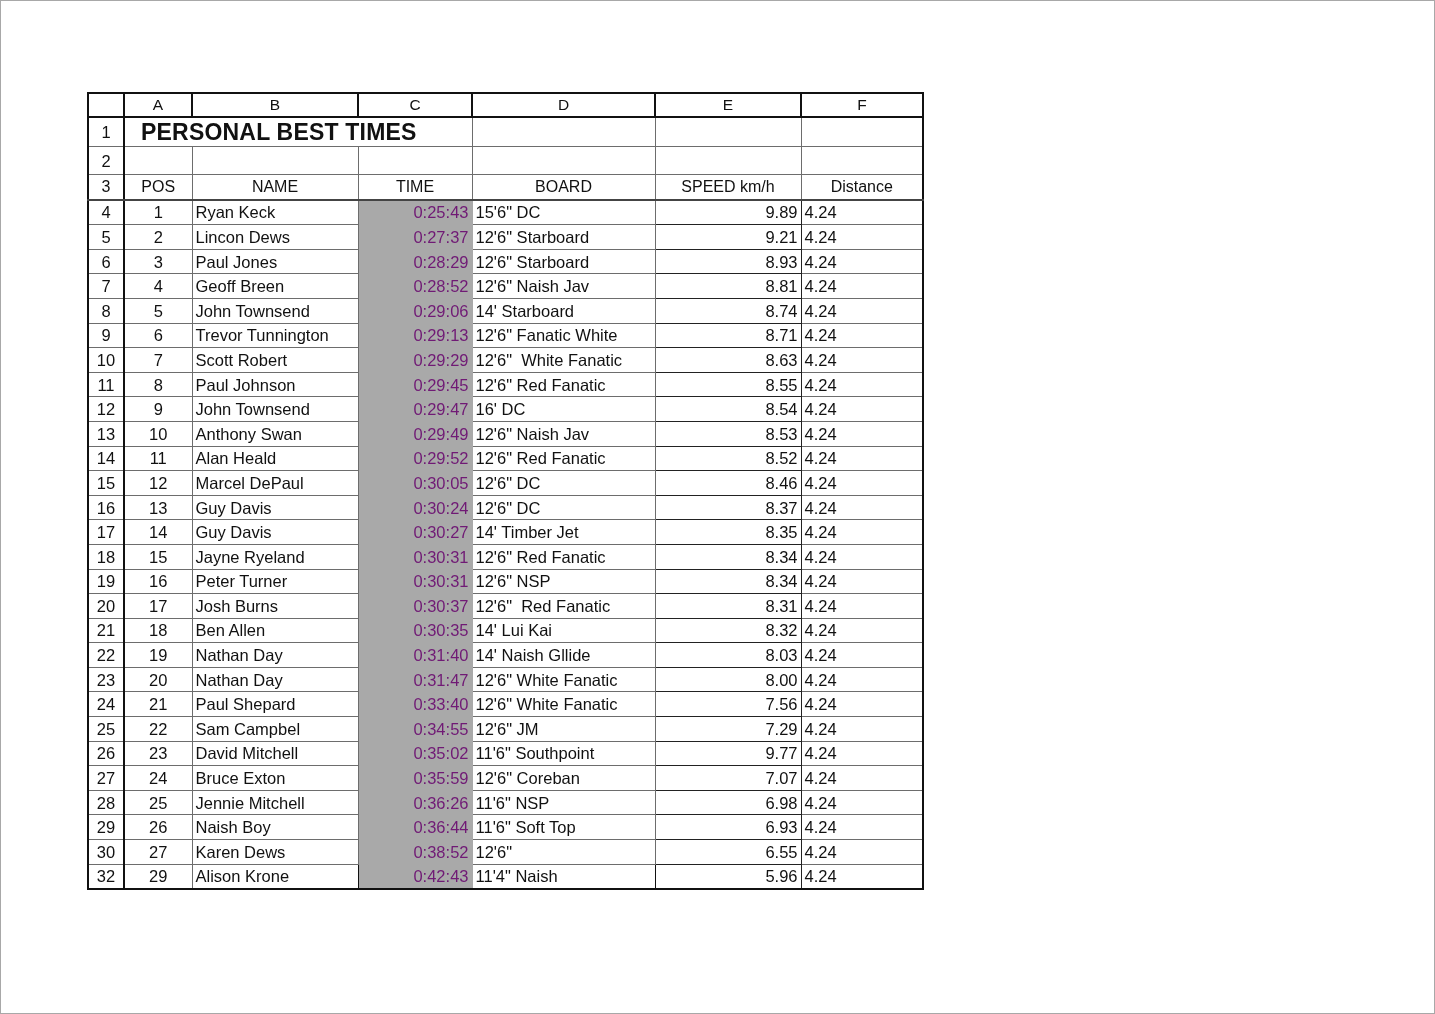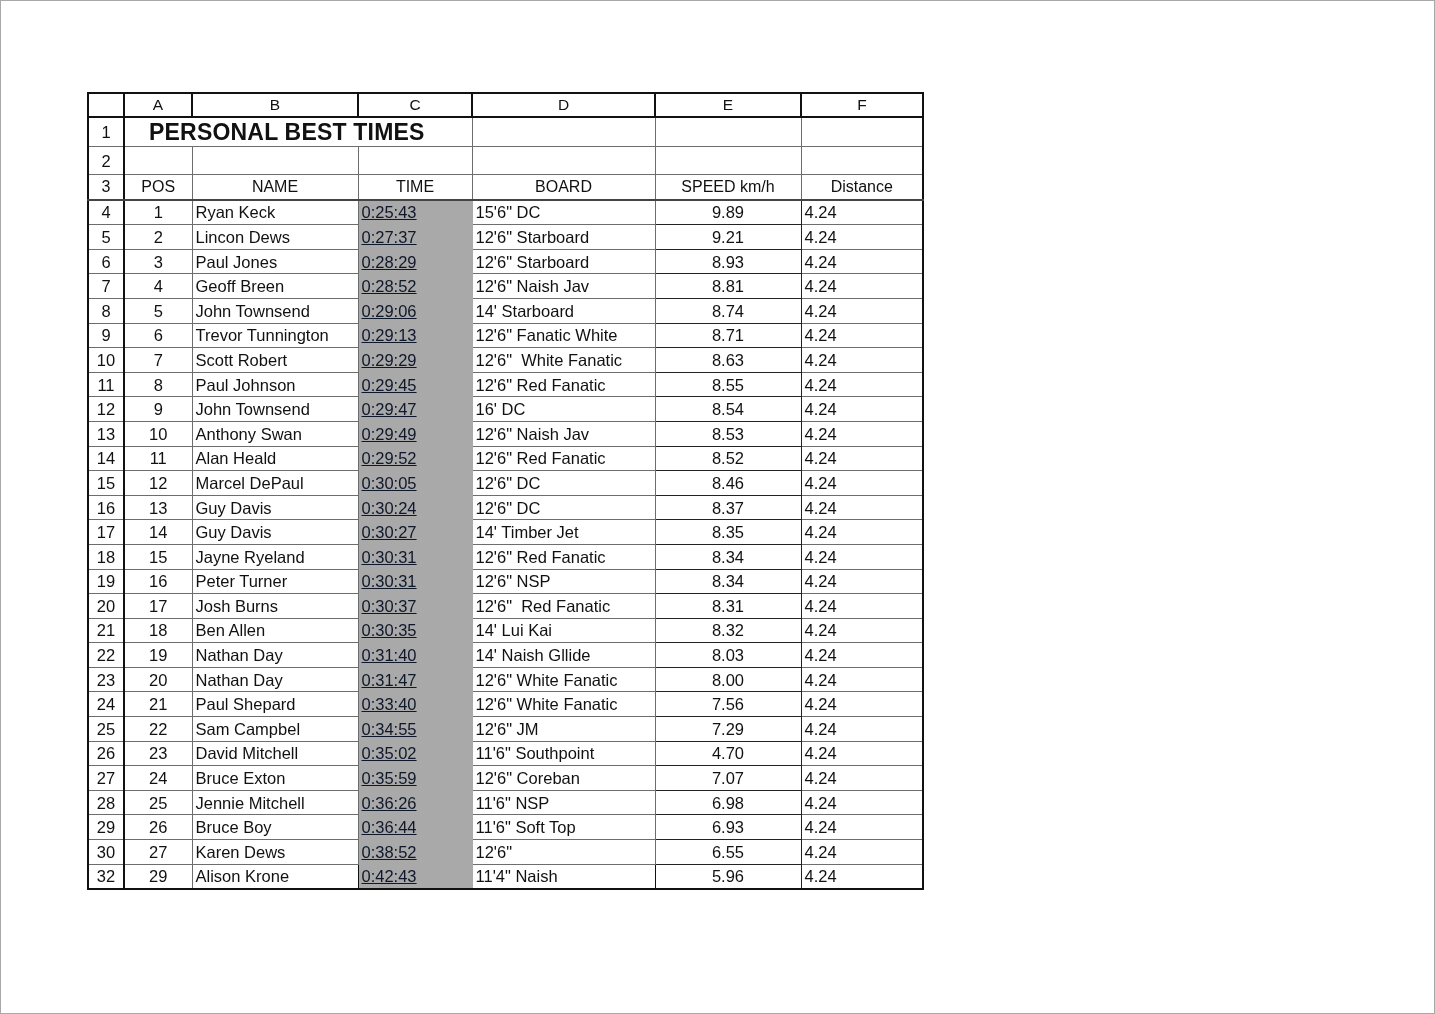--- a/index.html
+++ b/index.html
@@ -51,46 +51,45 @@
       height: 22px;
     }
     .sheet td.rh {
       text-align: center;
       border-right: 2px solid #111;
       font-size: 16.5px;
     }
     .sheet tr.title-row td.title-cell {
       font-weight: bold;
       font-size: 23px;
-      padding-left: 24px;
+      padding-left: 16px;
       border-right: 1px solid #6d6d6d;
       height: 28px;
       letter-spacing: 0.2px;
     }
     .sheet tr.blank-row td { height: 27px; }
     .sheet tr.head-row td {
       font-weight: normal;
       text-align: center;
       font-size: 16px;
       border-bottom: 2px solid #444;
     }
     .sheet tr.head-row td.hdr-distance { font-weight: normal; margin-left: 47px; }
 
     .sheet td.pos { text-align: center; }
     .sheet td.name { text-align: left; }
     .sheet td.time {
-      text-align: left;
+      text-align: right;
       background: #a9a9a9;
       border-color: #a9a9a9;
-      color: #0f172a;
-      text-decoration: underline;
+      color: #701a75;
     }
     .sheet td.board { text-align: left; border-left: 1.5px solid #111; }
     .sheet td.speed {
-      text-align: center;
+      text-align: right;
       border-top: 1.5px solid #222;
       border-bottom: 1.5px solid #222;
       border-right: 1.5px solid #222;
     }
     .sheet td.dist { text-align: left; }
     .sheet tr.last-row td.name { border: 1.5px solid #111; }
     .sheet tr.last-row td.board { border: 1.5px solid #111; }
   </style>
 </head>
 <body>
@@ -339,21 +338,21 @@
     <td class="board">12'6" JM</td>
     <td class="speed">7.29</td>
     <td class="dist">4.24</td>
   </tr>
       <tr>
     <td class="rh">26</td>
     <td class="pos">23</td>
     <td class="name">David Mitchell</td>
     <td class="time">0:35:02</td>
     <td class="board">11'6" Southpoint</td>
-    <td class="speed">4.70</td>
+    <td class="speed">9.77</td>
     <td class="dist">4.24</td>
   </tr>
       <tr>
     <td class="rh">27</td>
     <td class="pos">24</td>
     <td class="name">Bruce Exton</td>
     <td class="time">0:35:59</td>
     <td class="board">12'6" Coreban</td>
     <td class="speed">7.07</td>
     <td class="dist">4.24</td>
@@ -363,21 +362,21 @@
     <td class="pos">25</td>
     <td class="name">Jennie Mitchell</td>
     <td class="time">0:36:26</td>
     <td class="board">11'6" NSP</td>
     <td class="speed">6.98</td>
     <td class="dist">4.24</td>
   </tr>
       <tr>
     <td class="rh">29</td>
     <td class="pos">26</td>
-    <td class="name">Bruce Boy</td>
+    <td class="name">Naish Boy</td>
     <td class="time">0:36:44</td>
     <td class="board">11'6" Soft Top</td>
     <td class="speed">6.93</td>
     <td class="dist">4.24</td>
   </tr>
       <tr>
     <td class="rh">30</td>
     <td class="pos">27</td>
     <td class="name">Karen Dews</td>
     <td class="time">0:38:52</td>

